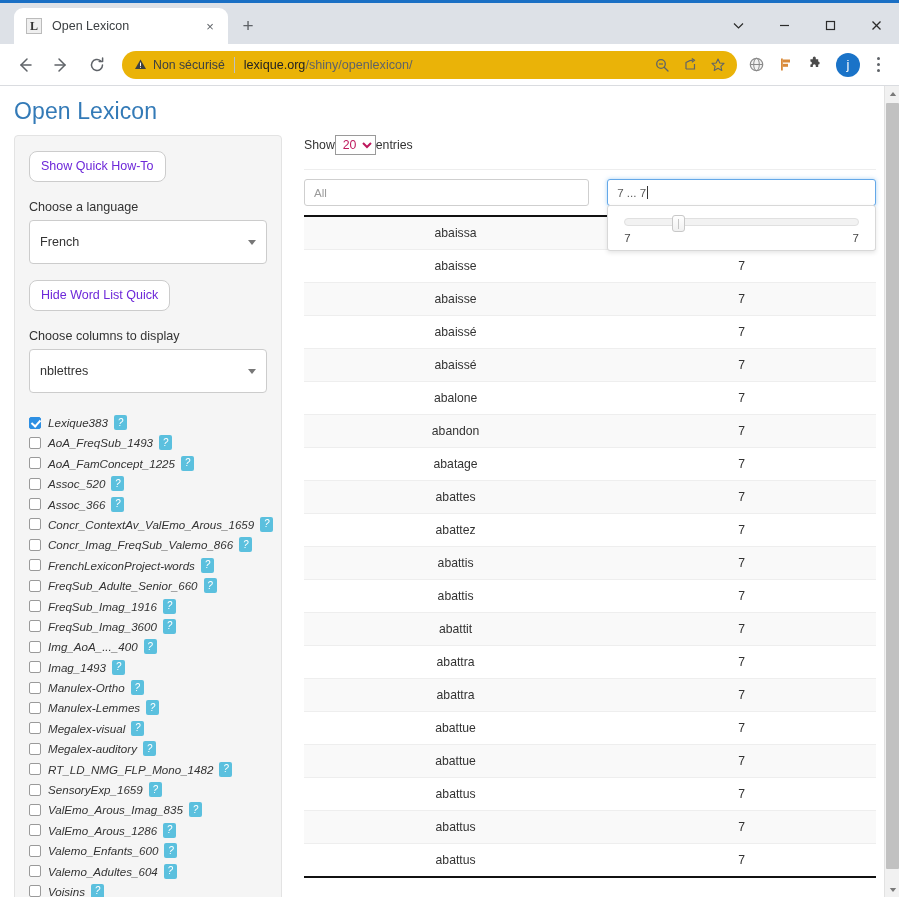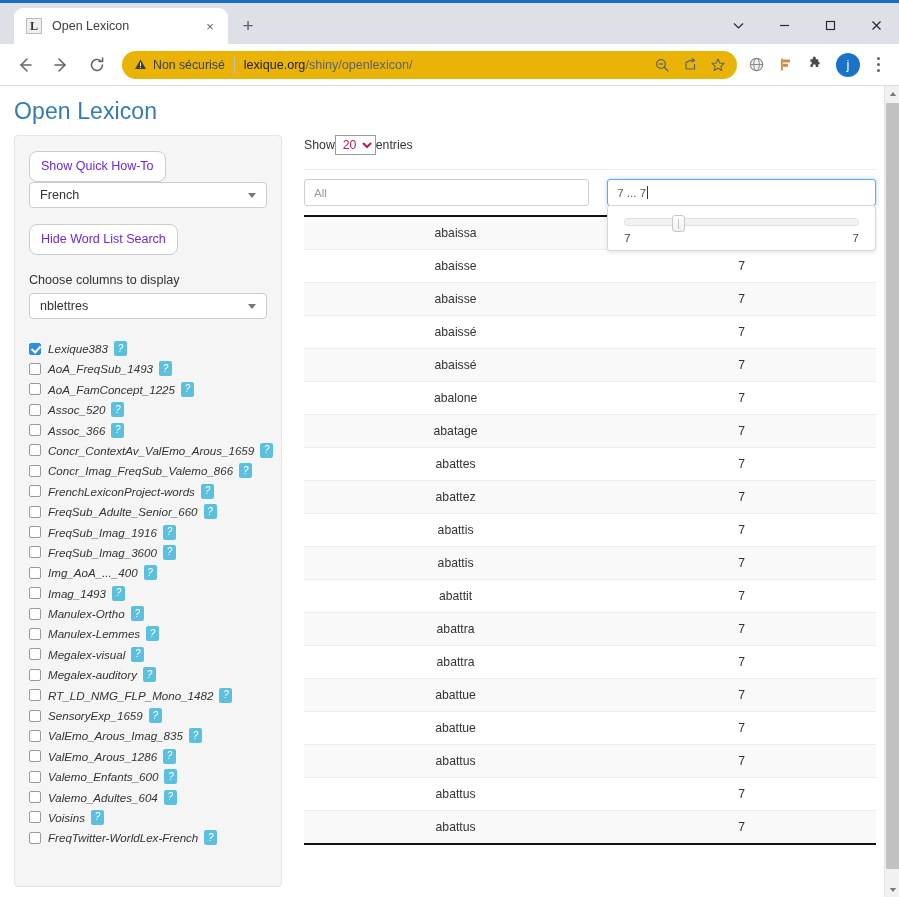--- a/index.html
+++ b/index.html
@@ -105,21 +105,21 @@
     background:#f5f5f5; border:1px solid #e3e3e3; border-radius:4px;
     padding: 15px 14px 14px 14px;
     min-height: 752px;
   }
   .btn {
     display:inline-block; background:#fff; border:1px solid #cccccc; border-radius:8px;
     padding: 7px 11px; font-size:12.5px; color:#6d28d9; line-height:1.2;
   }
   .sb-label { font-size:12.6px; color:#333; margin: 18px 0 6px 0; font-weight:400; }
   .select {
-    width: 100%; height: 26px; background:#fff; border:1px solid #cccccc; border-radius:4px;
+    width: 100%; height: 44px; background:#fff; border:1px solid #cccccc; border-radius:4px;
     display:flex; align-items:center; padding: 0 10px; font-size:12.6px; color:#333;
     position:relative;
   }
   .select .caret {
     position:absolute; right:10px; top:50%; margin-top:-2px;
     width:0;height:0;border-left:4px solid transparent;border-right:4px solid transparent;
     border-top:5px solid #777;
   }
   .checklist { margin-top: 22px; }
   .chk-row { display:flex; align-items:center; margin-bottom: 5.4px; font-style: italic; }
@@ -339,27 +339,28 @@
   <div class="viewport">
     <div class="page">
 
       <div class="page-title">Open Lexicon</div>
 
       <div class="content">
 
         <div class="sidebar">
           <div class="btn">Show Quick How-To</div>
 
+          <div class="sb-label">Choose a language</div>
           <div class="select">
             <span>French</span>
             <span class="caret"></span>
           </div>
 
           <div style="height:16px"></div>
-          <div class="btn">Hide Word List Search</div>
+          <div class="btn">Hide Word List Quick</div>
 
           <div class="sb-label">Choose columns to display</div>
           <div class="select">
             <span>nblettres</span>
             <span class="caret"></span>
           </div>
 
           <div class="checklist">
             <div class="chk-row">
                 <span class="chk on"></span>
@@ -545,20 +546,24 @@
                 </tr>
               <tr>
                   <td>abaissé</td>
                   <td>7</td>
                 </tr>
               <tr>
                   <td>abalone</td>
                   <td>7</td>
                 </tr>
               <tr>
+                  <td>abandon</td>
+                  <td>7</td>
+                </tr>
+              <tr>
                   <td>abatage</td>
                   <td>7</td>
                 </tr>
               <tr>
                   <td>abattes</td>
                   <td>7</td>
                 </tr>
               <tr>
                   <td>abattez</td>
                   <td>7</td>

